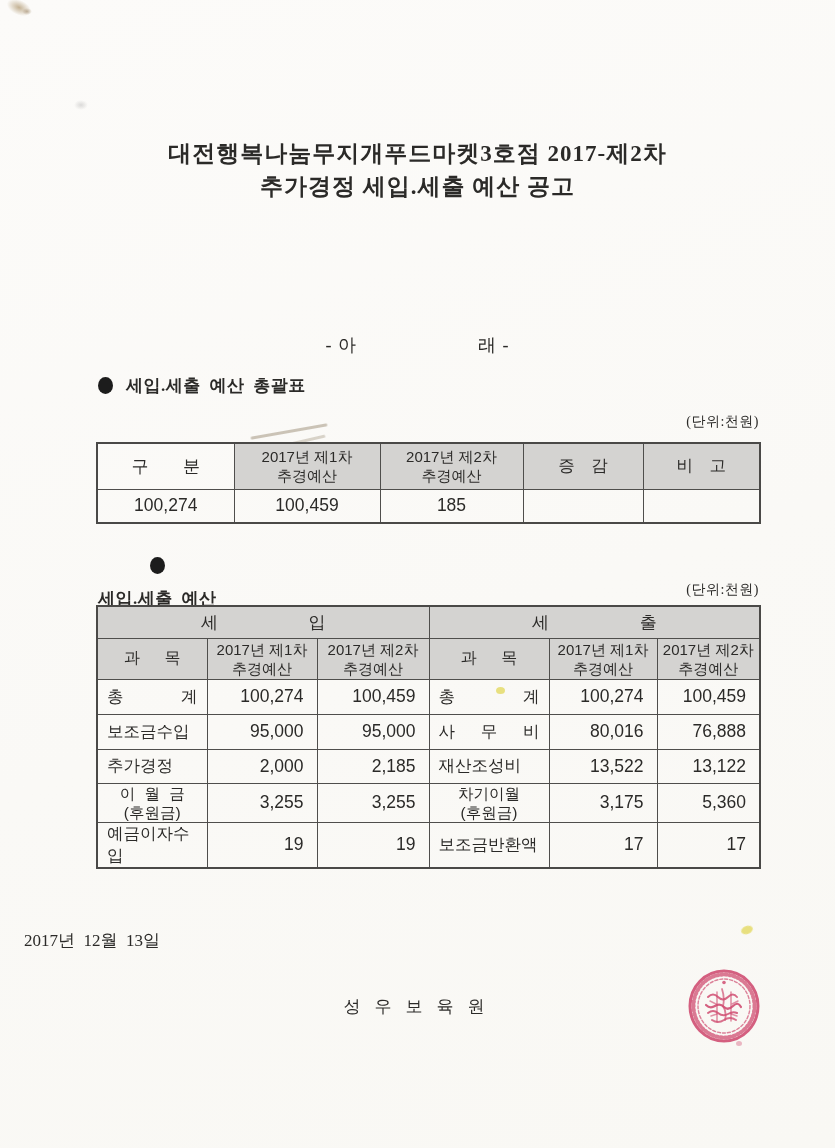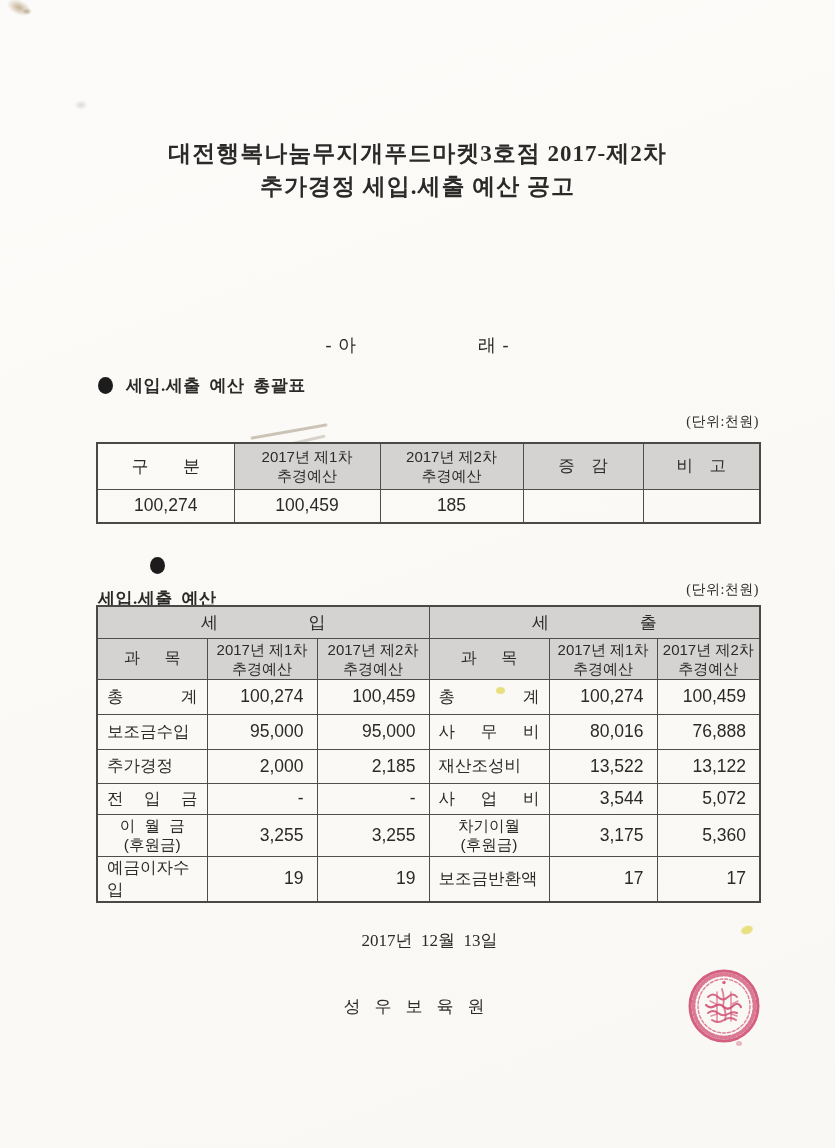--- a/index.html
+++ b/index.html
@@ -81,21 +81,21 @@
   .t2 tbody tr:nth-child(6){height:34px;}
   .lab{font-size:16.5px;padding:0 9px;}
   .lab-j{text-align:justify;text-align-last:justify;}
   .lab-l{text-align:left;}
   .lab-c2{text-align:center;white-space:pre-line;font-size:15.5px;line-height:19px;word-spacing:5px;padding:0 2px;}
   .val{text-align:right;padding-right:13px;font-size:17.5px;}
 
   
   .date{
     position:absolute;top:929px;left:0;right:0;
-    text-align:center;font-size:17px;white-space:pre;padding-left:24px;
+    font-size:17px;white-space:pre;padding-left:24px;
   }
   .org{
     position:absolute;top:995px;left:0;right:0;
     text-align:center;font-size:17px;letter-spacing:14px;padding-left:7px;
   }
   .signer{
     position:absolute;top:1020px;left:0;right:0;
     text-align:center;font-size:22px;font-weight:700;
     letter-spacing:9px;padding-left:34px;
   }
@@ -233,28 +233,20 @@
       </tr>
       <tr>
         <td class="lab lab-l">추가경정</td>
         <td class="val">2,000</td>
         <td class="val">2,185</td>
         <td class="lab lab-l">재산조성비</td>
         <td class="val">13,522</td>
         <td class="val">13,122</td>
       </tr>
       <tr>
-        <td class="lab lab-j">전 입 금</td>
-        <td class="val">-</td>
-        <td class="val">-</td>
-        <td class="lab lab-j">사 업 비</td>
-        <td class="val">3,544</td>
-        <td class="val">5,072</td>
-      </tr>
-      <tr>
         <td class="lab lab-c2">이 월 금
 (후원금)</td>
         <td class="val">3,255</td>
         <td class="val">3,255</td>
         <td class="lab lab-c2">차기이월
 (후원금)</td>
         <td class="val">3,175</td>
         <td class="val">5,360</td>
       </tr>
       <tr>

